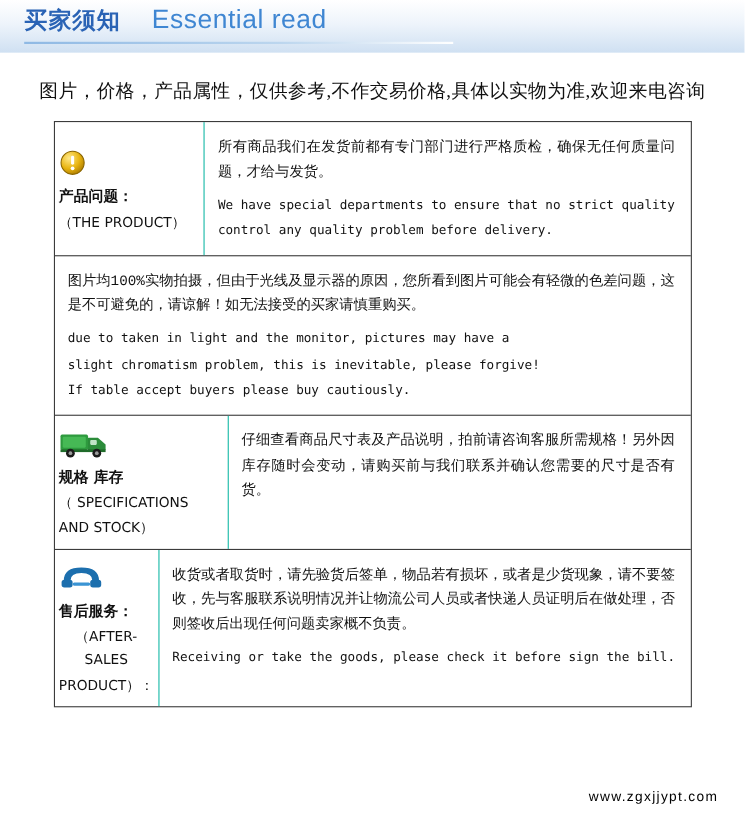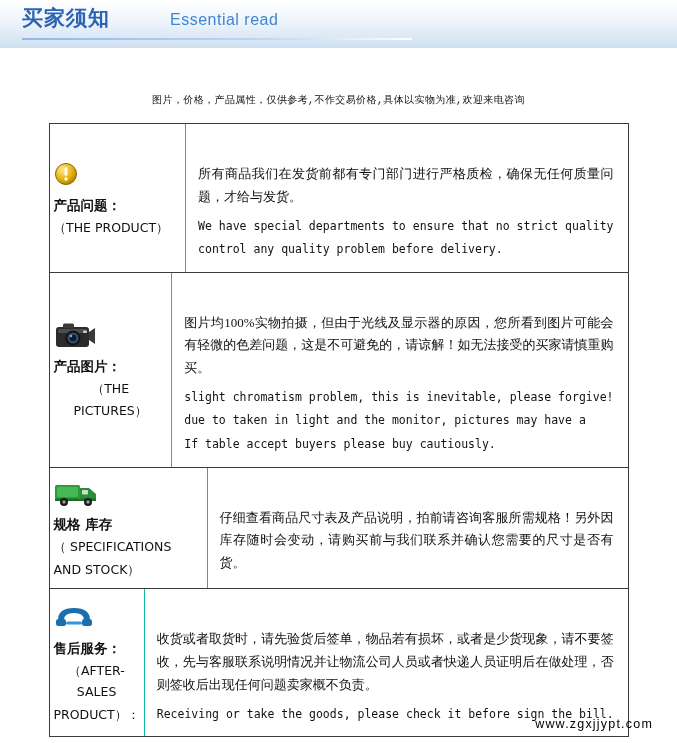--- a/index.html
+++ b/index.html
@@ -22,51 +22,50 @@
     height: 48px;
     background: linear-gradient(to bottom, #ffffff 0%, #eef4fb 45%, #cfe0f2 100%);
     border-bottom: 1px solid #ffffff;
   }
   .header-inner {
     position: absolute;
     left: 22px;
     top: 4px;
     display: flex;
     align-items: baseline;
-    gap: 32px;
   }
   .header-cn {
     font-family: "DejaVu Sans", sans-serif;
     font-size: 21px;
     font-weight: bold;
     color: #2a63b5;
     letter-spacing: 1px;
   }
   .header-en {
     margin-left: 28px;
     font-family: "Liberation Sans", sans-serif;
-    font-size: 16px;
+    font-size: 24px;
     color: #3f86d2;
     letter-spacing: 0.5px;
   }
   .header-rule {
     position: absolute;
     left: 22px;
     bottom: 8px;
     width: 390px;
     height: 2px;
     background: linear-gradient(to right, #8fb9e4 0%, #bcd6ee 60%, #ffffff 100%);
   }
 
   
   .notice {
-    margin-top: 44px;
+    margin-top: 22px;
     text-align: center;
-    font-family: Liberation Mono, monospace;
-    font-size: 10px;
+    font-family: Liberation Serif, serif;
+    font-size: 17px;
     color: #111111;
     letter-spacing: 0.4px;
   }
 
   
   .table-wrap {
     margin: 16px auto 0 auto;
     width: 580px;
     border: 1px solid #3b3b3b;
     box-sizing: border-box;
@@ -113,26 +112,25 @@
   .left-sub {
     font-family: "DejaVu Sans", sans-serif;
     font-size: 12.5px;
     color: #111111;
     text-align: center;
     line-height: 1.7;
     margin-top: 2px;
   }
 
   .cn-text {
-    font-family: Liberation Serif, serif;
+    font-family: Liberation Mono, monospace;
     font-size: 13px;
     color: #111111;
     line-height: 1.75;
     text-align: justify;
-    margin-top: 27px;
   }
   .en-text {
     font-family: "DejaVu Sans Mono", monospace;
     font-size: 11.5px;
     color: #111111;
     line-height: 2.05;
     margin-top: 6px;
   }
   .en-text div {
     white-space: nowrap;
@@ -189,42 +187,25 @@
     <div class="cell-right">
       <div class="cn-text">所有商品我们在发货前都有专门部门进行严格质检，确保无任何质量问题，才给与发货。</div>
       <div class="en-text">
         <div>We have special departments to ensure that no strict quality</div>
         <div>control any quality problem before delivery.</div>
       </div>
     </div>
   </div>
 
   <div class="row">
-    <div class="cell-left">
-      <div class="icon-box">
-        <svg class="icon-svg" width="42" height="30" viewBox="0 0 42 30">
-          <rect x="2" y="7" width="33" height="20" rx="3" fill="#2b2b2b"></rect>
-          <rect x="9" y="3.5" width="11" height="4.5" rx="1.5" fill="#3a3a3a"></rect>
-          <rect x="4" y="9" width="29" height="4" rx="1.5" fill="#4d4d4d"></rect>
-          <circle cx="19" cy="18" r="7.5" fill="#111111"></circle>
-          <circle cx="19" cy="18" r="5.6" fill="#2f4f6e"></circle>
-          <circle cx="19" cy="18" r="3.2" fill="#0e1a26"></circle>
-          <circle cx="17" cy="16" r="1.2" fill="#9fc6e8" opacity="0.85"></circle>
-          <rect x="29" y="10.5" width="4" height="2.6" rx="1" fill="#c9c9c9"></rect>
-          <path d="M35 12 L41 8 L41 24 L35 20 Z" fill="#3a3a3a"></path>
-        </svg>
-      </div>
-      <div class="left-title">产品图片：</div>
-      <div class="left-sub">（THE PICTURES）</div>
-    </div>
     <div class="cell-right">
       <div class="cn-text">图片均100%实物拍摄，但由于光线及显示器的原因，您所看到图片可能会有轻微的色差问题，这是不可避免的，请谅解！如无法接受的买家请慎重购买。</div>
       <div class="en-text">
+        <div>due to taken in light and the monitor, pictures may have a</div>
         <div>slight chromatism problem, this is inevitable, please forgive!</div>
-        <div>due to taken in light and the monitor, pictures may have a</div>
         <div>If table accept buyers please buy cautiously.</div>
       </div>
     </div>
   </div>
 
   <div class="row">
     <div class="cell-left">
       <div class="icon-box">
         <svg class="icon-svg" width="46" height="28" viewBox="0 0 46 28">
           <rect x="1" y="6" width="25" height="14" rx="1.5" fill="#2e9a3e"></rect>

